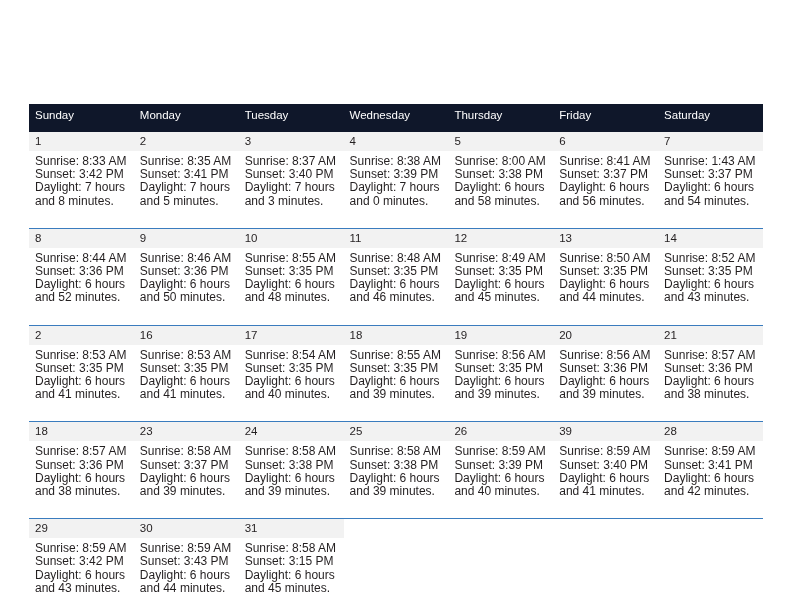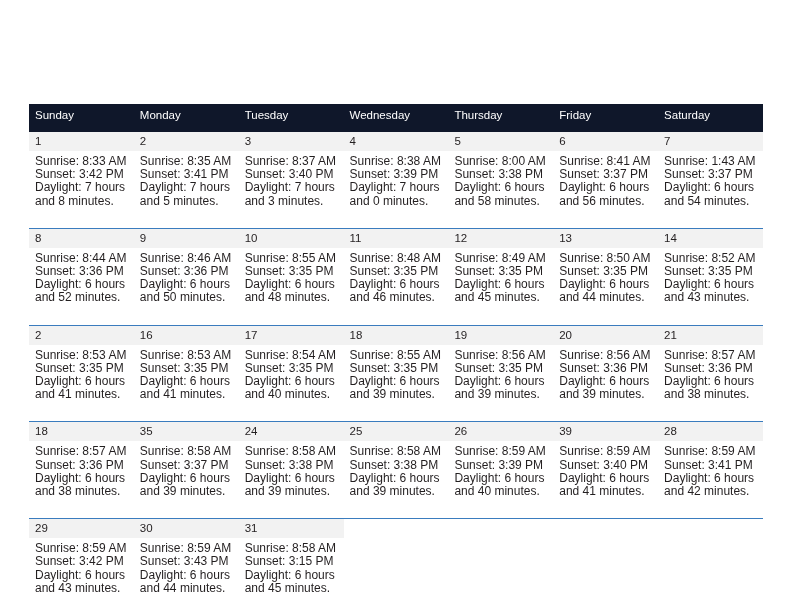--- a/index.html
+++ b/index.html
@@ -371,21 +371,21 @@
             <td class="daycell">
               <div class="daynum">18</div>
               <div class="details">
                 <div>Sunrise: 8:57 AM</div>
                 <div>Sunset: 3:36 PM</div>
                 <div>Daylight: 6 hours</div>
                 <div>and 38 minutes.</div>
               </div>
             </td>
             <td class="daycell">
-              <div class="daynum">35</div>
+              <div class="daynum">23</div>
               <div class="details">
                 <div>Sunrise: 8:58 AM</div>
                 <div>Sunset: 3:37 PM</div>
                 <div>Daylight: 6 hours</div>
                 <div>and 39 minutes.</div>
               </div>
             </td>
             <td class="daycell">
               <div class="daynum">24</div>
               <div class="details">

